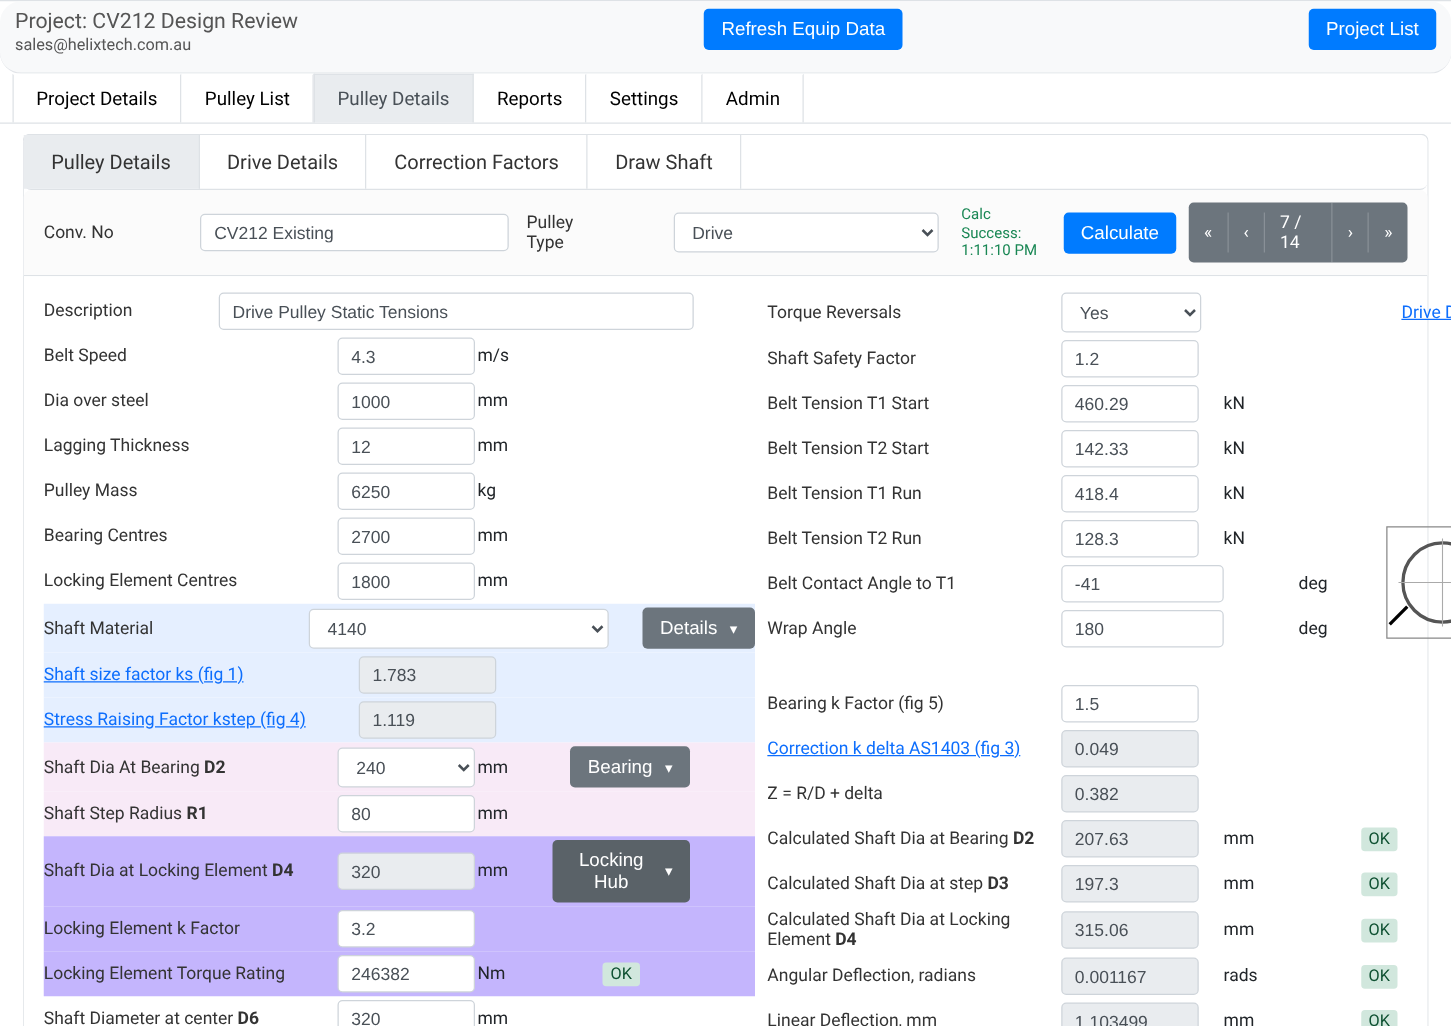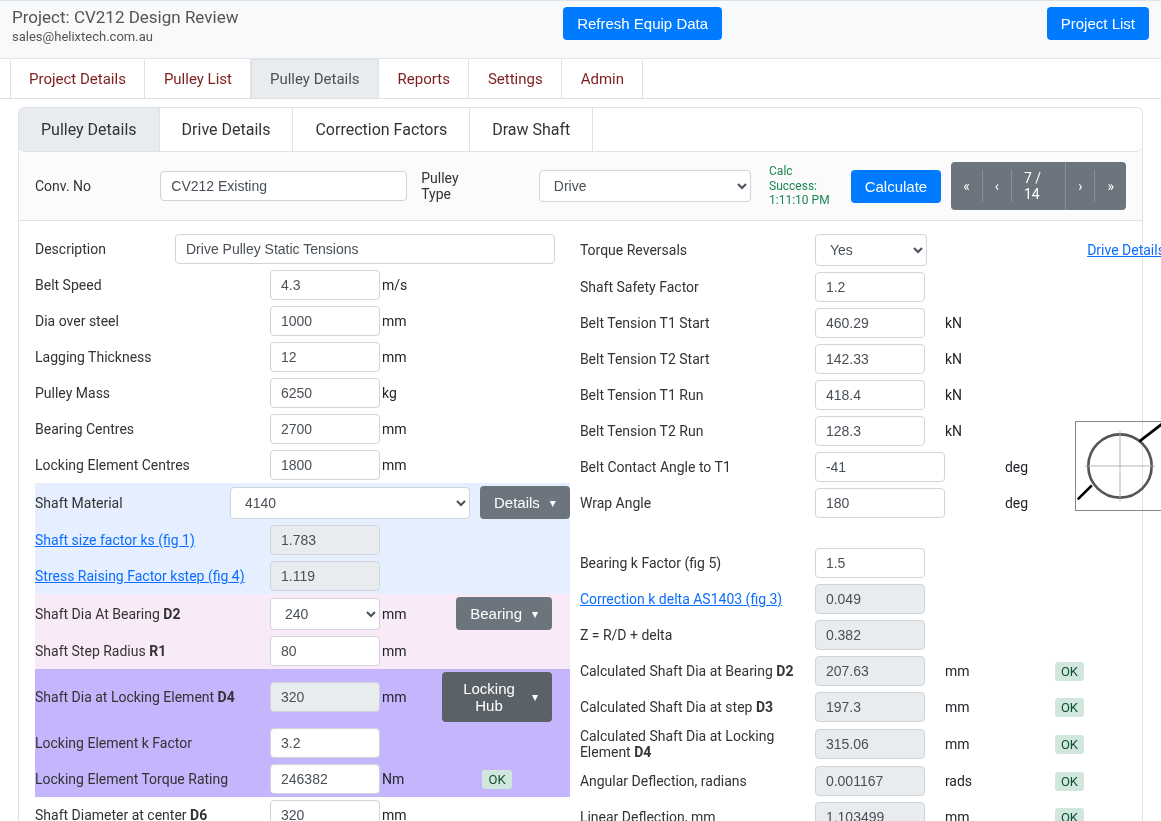--- a/index.html
+++ b/index.html
@@ -1,48 +1,48 @@
 <!DOCTYPE html>
 <html><head>
 <meta charset="utf-8">
 <style>
   * { box-sizing: border-box; }
   body { margin:0; font-family: -apple-system, "Segoe UI", Roboto, Arial, sans-serif;
          font-size:14px; color:#212529; background:#fff; }
   .rule { border-top:1px solid #dee2e6; }
   .topbar { display:flex; align-items:flex-start; justify-content:space-between;
-            padding:6px 12px 14px; background:#f8f9fa; border-bottom:1px solid #e1e4e8; }
+            padding:6px 12px 14px; background:#f8f9fa; border-bottom:1px solid #e1e4e8;border-radius:17px; }
   .topbar .title { font-size:17px; color:#555; margin-bottom:2px; }
   .topbar .email { font-size:13px; color:#555; }
   .btn { border:none; border-radius:4px; padding:8px 14px; font-size:15px; cursor:pointer;
          display:inline-flex; align-items:center; gap:6px; }
   .btn-primary { background:#007bff; color:#fff; }
   .btn-secondary { background:#6c757d; color:#fff; }
   .tabs { display:flex; border-bottom:1px solid #dee2e6; margin:0; padding:0 10px; list-style:none; background:#fff; }
   .tabs li { padding:10px 18px; border:1px solid transparent; border-bottom:none; border-right:1px solid #dee2e6;
-             cursor:pointer; color:#7f1d1d; font-size:15px; }
+             cursor:pointer; color:#000000; font-size:15px; }
   .tabs li:first-child { border-left:1px solid #dee2e6; }
   .tabs li.active { background:#e9ecef; color:#495057; border-color:#dee2e6; }
   .subtabs { display:flex; border:1px solid #dee2e6; border-top:none; margin:0 18px 0; padding:0; list-style:none;
              border-radius:0 0 6px 6px; }
   .subtabs li { padding:12px 22px; cursor:pointer; font-size:16px; color:#333;
                 border-right:1px solid #dee2e6; }
   .subtabs li.active { background:#e9ecef; }
   .topline { display:flex; align-items:center; gap:10px; padding:10px 16px; border-bottom:1px solid #dee2e6;
              background:#fbfbfb; border-radius:6px 6px 0 0; }
   .lbl { color:#333; font-size:14px; }
   .txt, .sel { border:1px solid #ced4da; border-radius:4px; padding:6px 10px; font-size:14px; color:#495057;
                background:#fff; width:110px; }
   .ro { background:#e9ecef; color:#495057; }
   .ok { background:#d1e7dd; color:#0f5132; padding:2px 6px; border-radius:3px; font-size:13px;}
   .cols { display:flex; padding:10px 16px 20px; gap:10px; }
   .col { flex:1; }
   .row { display:grid; grid-template-columns: 235px 112px 60px 110px; align-items:center;
          min-height:32px; padding:3px 0; }
-  .row.r-blue { background:#e5efff; }
+  .row.r-blue { background:#e5efff;gap:17px; }
   .row.r-pink { background:#f8eaf7; }
   .row.r-yel  { background:#c4b5fd; }
   .rowR { display:grid; grid-template-columns: 235px 130px 60px 50px 110px; align-items:center;
           min-height:32px; padding:3px 0; }
   .link { color:#0d6efd; text-decoration:underline; cursor:pointer; }
   .toplink { color:#0d6efd; text-decoration:underline; cursor:pointer; }
   .pager { display:flex; align-items:center; background:#6c757d; border-radius:4px; overflow:hidden; }
   .pager .seg { color:#fff; padding:8px 12px; cursor:pointer; border-right:1px solid rgba(255,255,255,.2); font-size:14px; }
   .pager .seg:last-child { border-right:none;}
   .succ { color:#198754; font-size:12px; line-height:1.2; }

